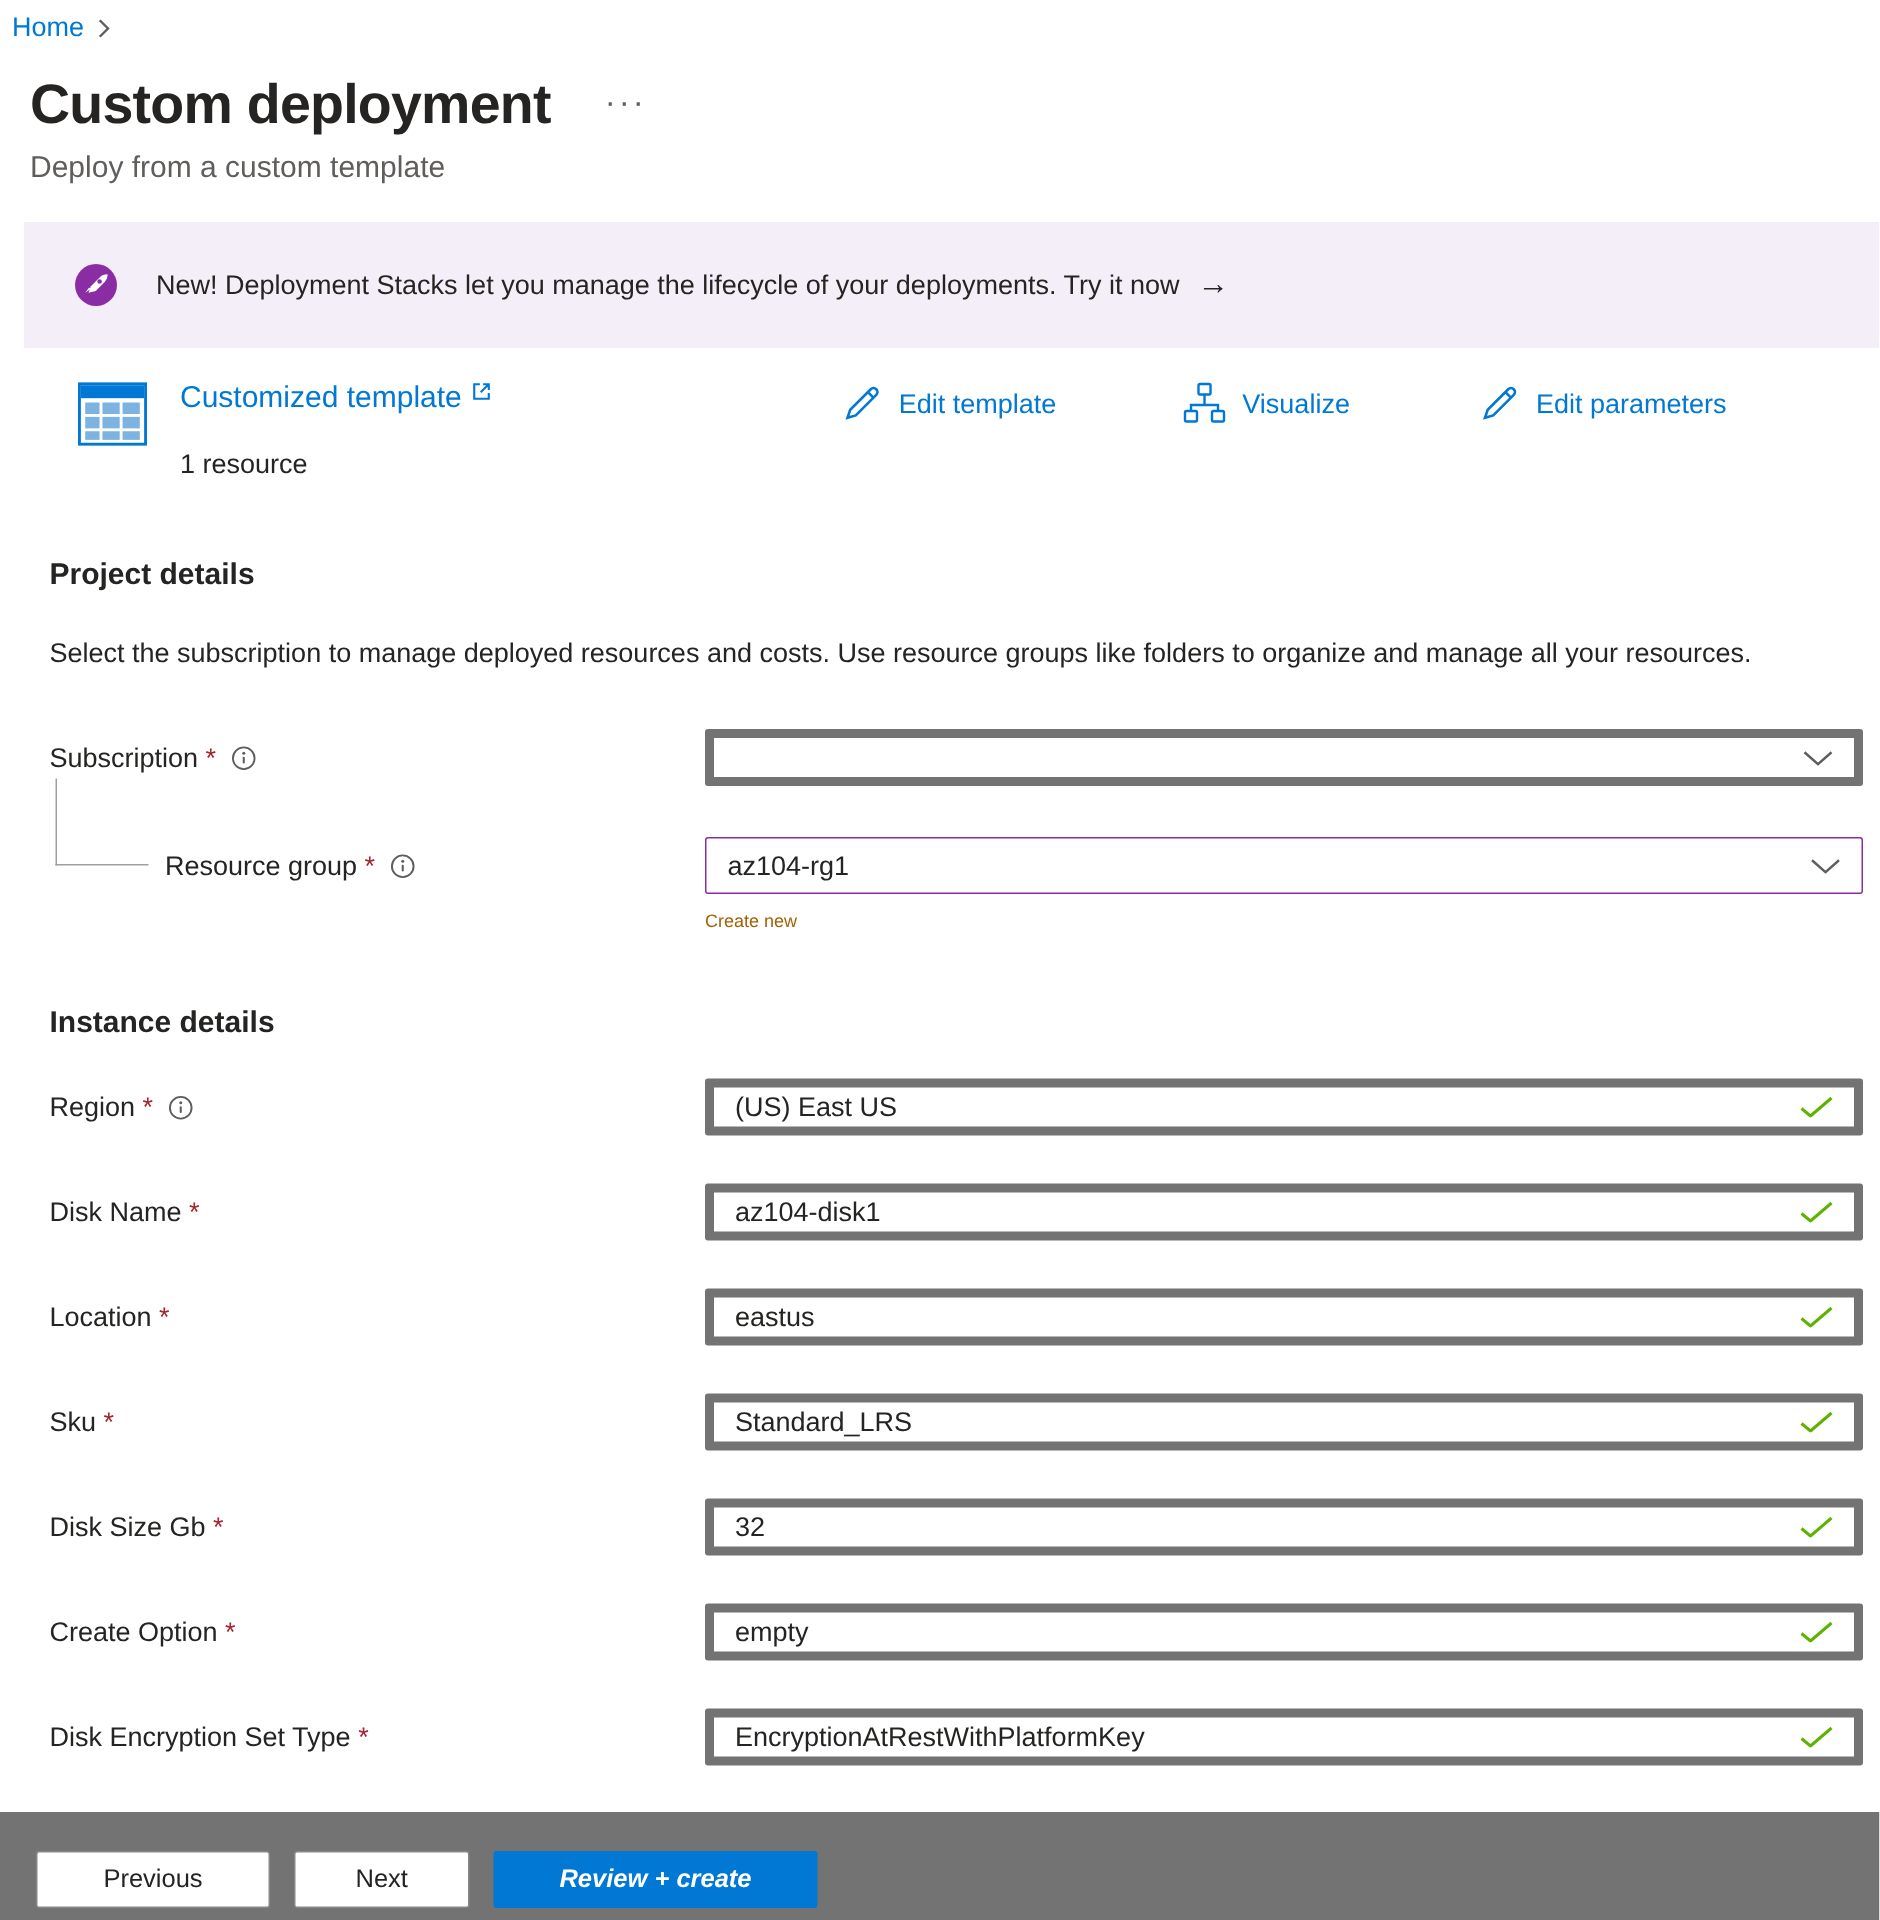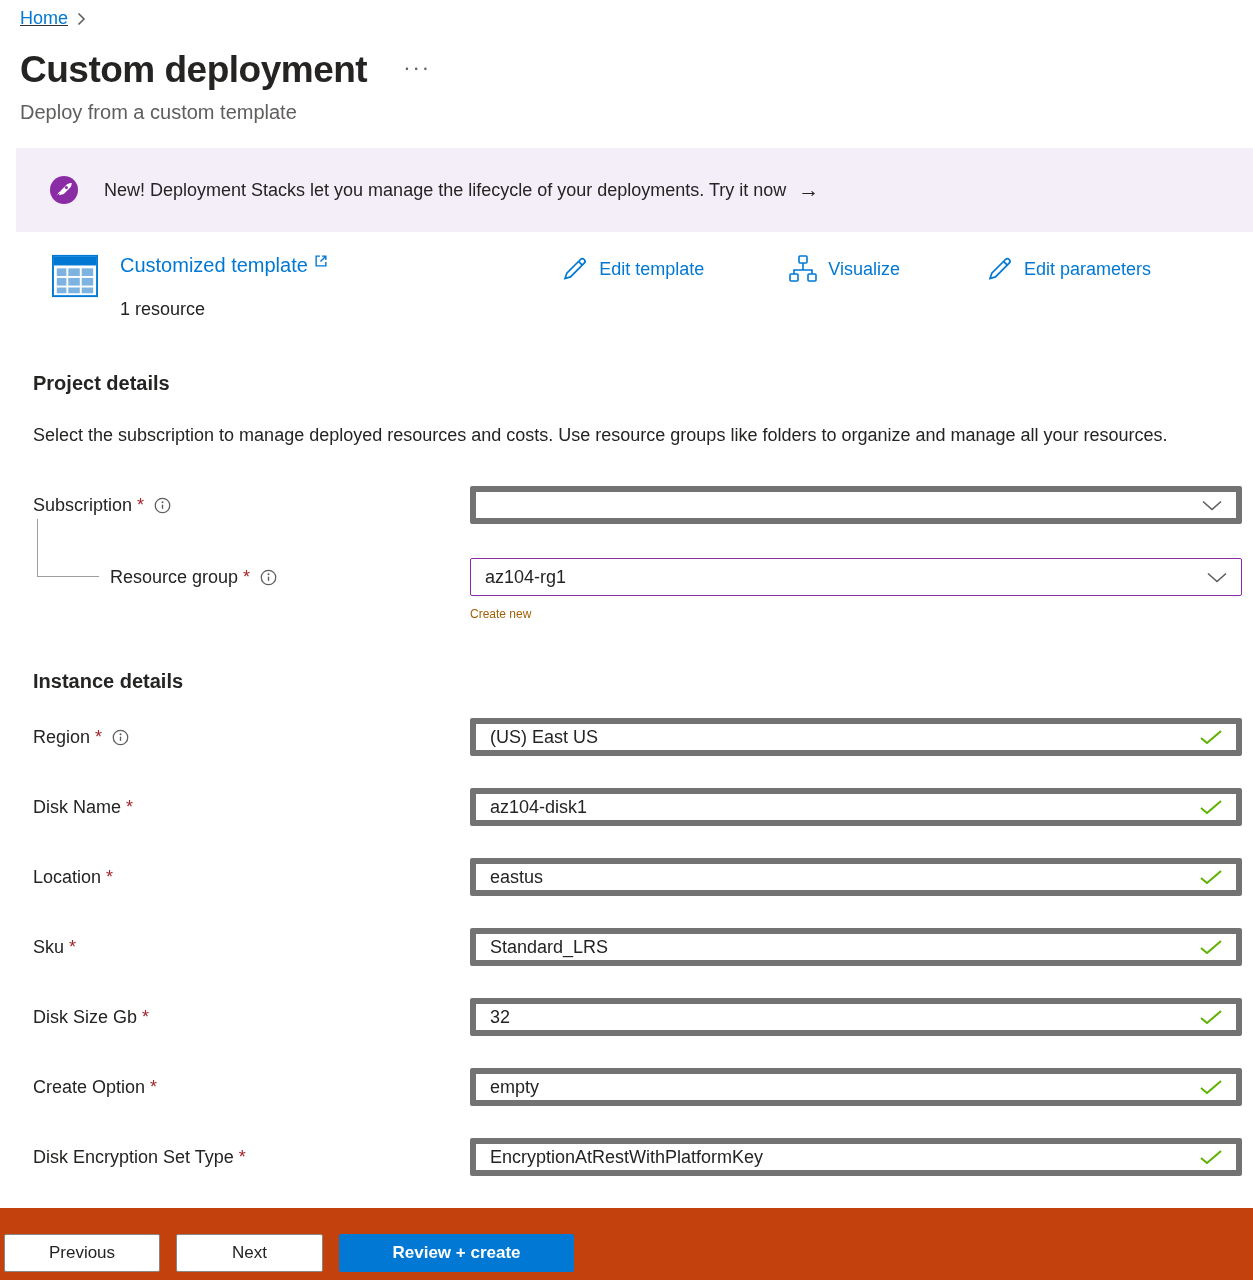--- a/index.html
+++ b/index.html
@@ -1,21 +1,21 @@
 <!DOCTYPE html>
 <html><head>
 <meta charset="utf-8">
 <style>
   * { margin:0; padding:0; box-sizing:border-box; }
   html,body { width:1253px; height:1280px; overflow:hidden; background:#ffffff;
               font-family:"Liberation Sans", sans-serif; color:#323130; }
   .page { position:relative; width:1253px; height:1280px; overflow:hidden; }
 
   
-  .breadcrumb { margin:8px 0 0 20px; display:flex; align-items:center; gap:9px; font-size:18px;text-decoration:underline; }
+  .breadcrumb { margin:8px 0 0 8px; display:flex; align-items:center; gap:9px; font-size:18px; }
   .breadcrumb .crumb { color:#0078d4; cursor:pointer; }
   .title-row { display:flex; align-items:flex-start; margin:18px 0 0 20px; }
   .page-title { font-size:37px; font-weight:700; color:#252423; line-height:46px; letter-spacing:-0.5px; }
   .more-btn { margin:10px 0 0 36px; color:#605e5c; font-size:22px; letter-spacing:2px; cursor:pointer; line-height:22px; }
   .subtitle { margin:8px 0 0 20px; font-size:20px; color:#605e5c; }
 
   
   .banner { margin:24px 0 0 16px; width:1237px; height:84px; background:#f4eef9;
             display:flex; align-items:center; padding:0 24px 0 34px; cursor:pointer; }
   .banner .rocket { flex:0 0 28px; height:28px; margin-right:26px; }
@@ -55,27 +55,27 @@
              display:flex; align-items:center; padding:0 14px; font-size:18px; color:#252423; cursor:pointer; }
   .textbox .tail { margin-left:auto; display:inline-flex; padding-left:10px; }
   .dirty { border:1.5px solid #8a2da5; }
 
   .create-new { margin:10px 0 0 437px; color:#a16207; font-size:12px; cursor:pointer; display:inline-block; }
 
   .ih { margin-top:48px; }
   .first-irow { margin-top:24px;align-items:center; }
 
   
-  .footer { position:absolute; left:0; right:0; bottom:0; height:72px; background:#c2410c;
-            display:flex; align-items:flex-start; padding:26px 0 0 4px; gap:16px; }
+  .footer { position:absolute; left:0; right:0; bottom:0; height:72px; background:#737373;
+            display:flex; align-items:flex-start; padding:26px 0 0 24px; gap:16px; }
   .btn { height:38px; border:1px solid #8a8886; border-radius:2px; background:#fff; color:#252423;
          font-size:17px; font-family:inherit; display:flex; align-items:center; justify-content:center; cursor:pointer; }
   .btn-prev { width:156px; }
-  .btn-next { width:147px; }
-  .btn-primary { width:235px; background:#0078d4; border-color:#0078d4; color:#fff; font-weight:700; }
+  .btn-next { width:117px; }
+  .btn-primary { width:216px; background:#0078d4; border-color:#0078d4; color:#fff; font-weight:700;font-style:italic; }
 </style>
 </head>
 <body>
 
 <div class="page">
 
   <div class="breadcrumb">
     <span class="crumb">Home</span>
     <svg width="9" height="14" viewBox="0 0 9 14">
       <path d="M1.5 1.5l5.5 5.5-5.5 5.5" fill="none" stroke="#605e5c" stroke-width="1.6"></path>

